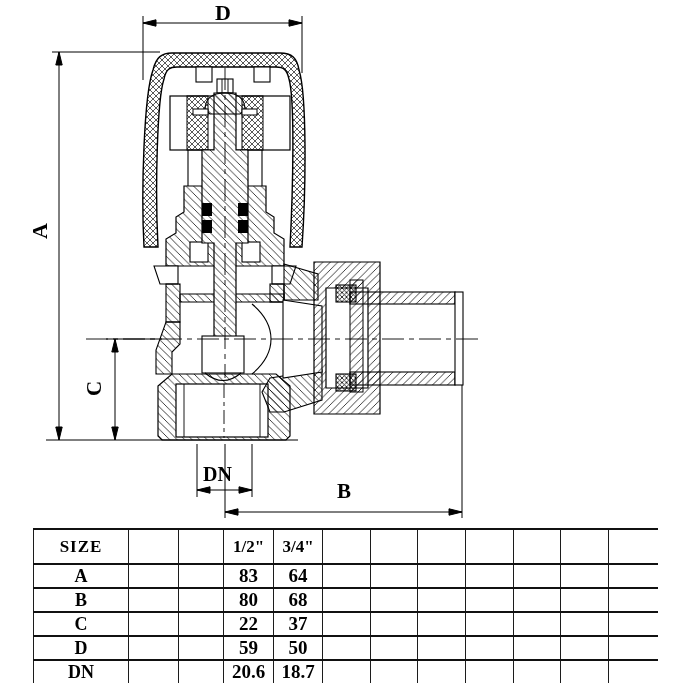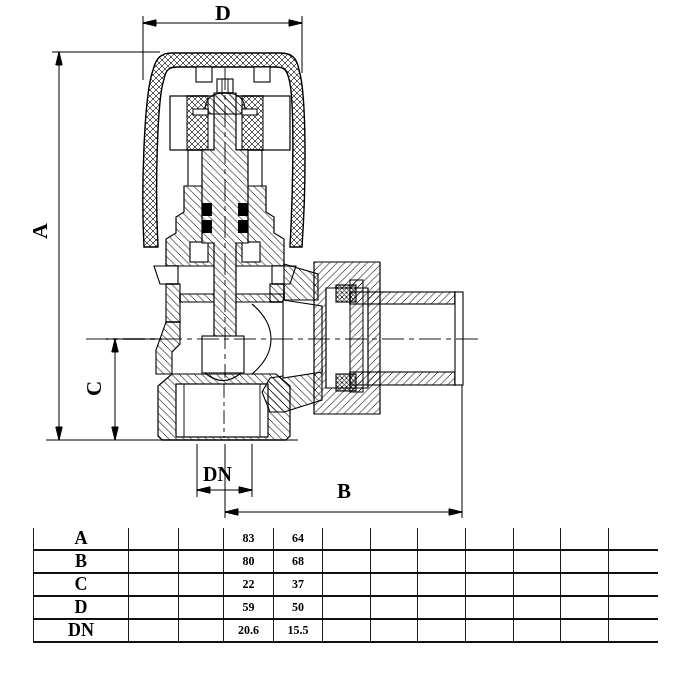--- a/index.html
+++ b/index.html
@@ -19,21 +19,21 @@
   }
   table.dimtable td{
     border-bottom:2px solid #111;border-left:1px solid #1c1c1c;
     padding:0;text-align:center;vertical-align:middle;overflow:hidden;
     font-weight:700;font-family:"Liberation Serif","DejaVu Serif",serif;
   }
   table.dimtable tr td:first-child{border-left:1px solid #1c1c1c;}
   table.dimtable tr td:last-child{border-right:none;}
   table.dimtable tr.r-size td{border-top:2px solid #111;height:33px;font-size:17px;}
   table.dimtable td.sizecell{font-size:31px;letter-spacing:1px;}
-  table.dimtable tr.r-dim td{height:18px;font-size:12px;}
+  table.dimtable tr.r-dim td{height:18px;font-size:19px;}
   table.dimtable tr.r-dim td.rowlabel{font-size:18px;}
 </style>
 </head>
 <body>
 
 <div id="stage">
 
   <svg id="drawing" width="676" height="528" viewBox="0 0 676 528" xmlns="http://www.w3.org/2000/svg">
     <defs>
       <pattern id="h1" width="7.5" height="7.5" patternUnits="userSpaceOnUse">
@@ -168,20 +168,34 @@
       <col style="width:49px">
         <col style="width:48px">
         <col style="width:47px">
         <col style="width:48px">
       <col style="width:48px">
         <col style="width:47px">
         <col style="width:48px">
         <col style="width:49px">
     </colgroup>
     <tbody>
+        <tr class="r-size">
+      <td class="sizecell">SIZE</td>
+      <td></td>
+      <td></td>
+      <td>1/2"</td>
+      <td>3/4"</td>
+      <td></td>
+          <td></td>
+      <td></td>
+          <td></td>
+      <td></td>
+          <td></td>
+      <td></td>
+    </tr>
     <tr class="r-dim">
       <td class="rowlabel">A</td>
       <td></td>
           <td></td>
       <td>83</td>
       <td>64</td>
       <td></td>
           <td></td>
       <td></td>
           <td></td>
@@ -229,21 +243,21 @@
           <td></td>
       <td></td>
           <td></td>
       <td></td>
     </tr>
     <tr class="r-dim">
       <td class="rowlabel">DN</td>
       <td></td>
           <td></td>
       <td>20.6</td>
-      <td>15.5</td>
+      <td>18.7</td>
       <td></td>
           <td></td>
       <td></td>
           <td></td>
       <td></td>
           <td></td>
       <td></td>
     </tr>
   </tbody>
     </table>

